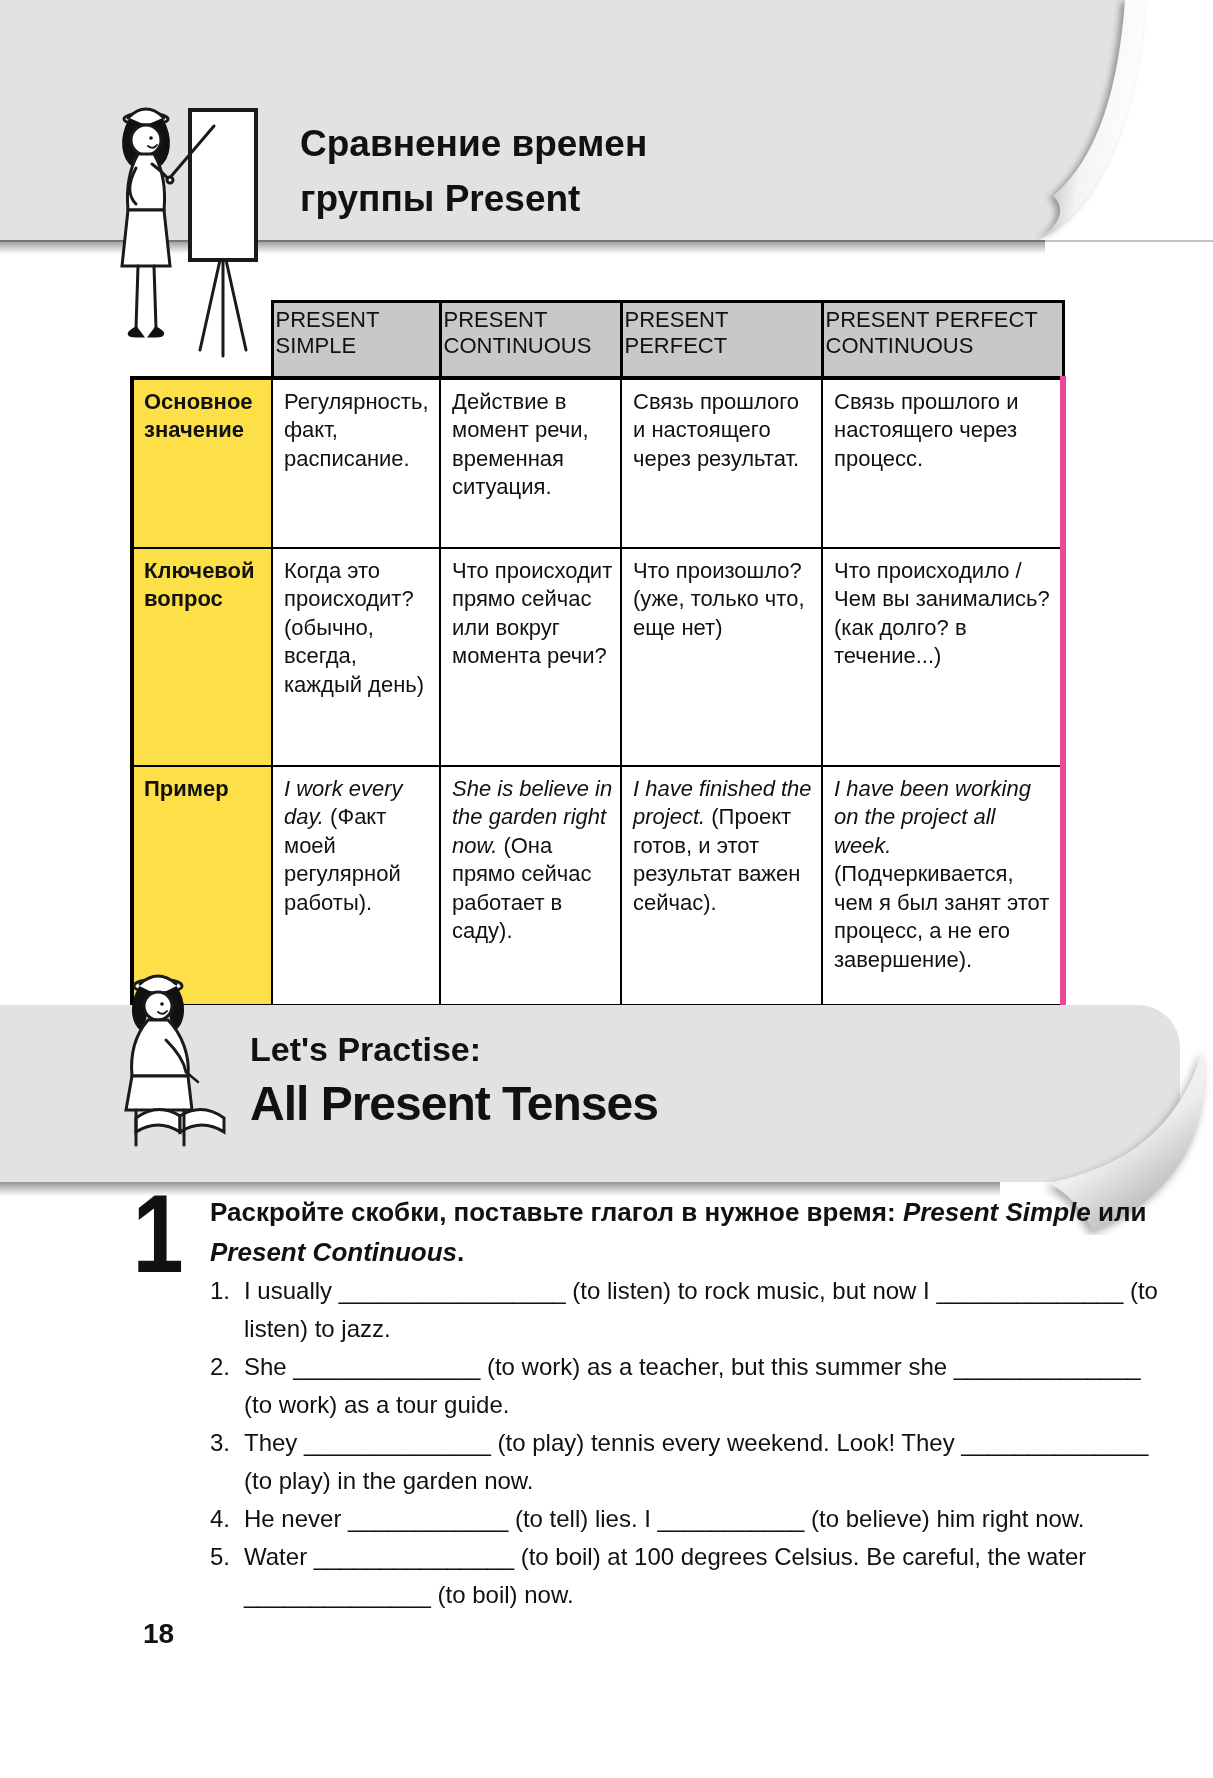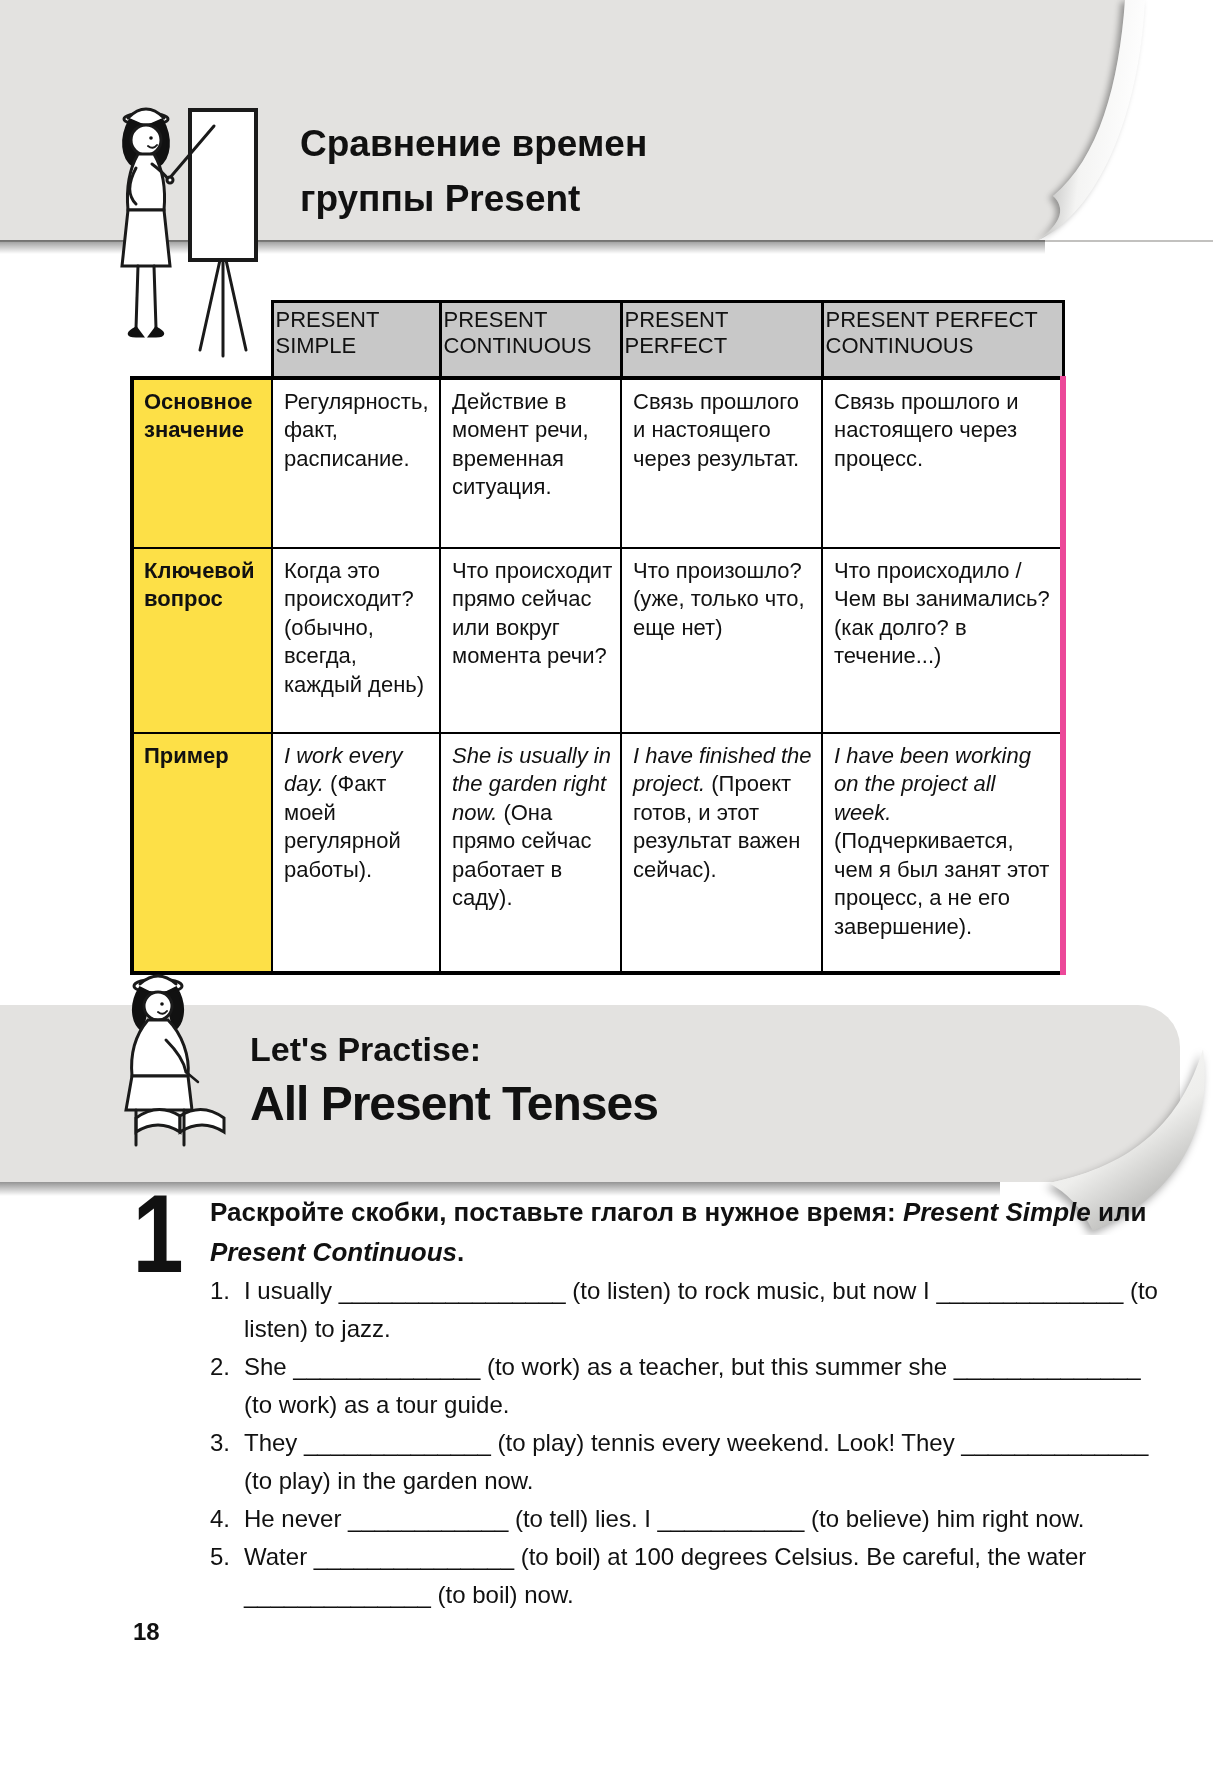--- a/index.html
+++ b/index.html
@@ -33,36 +33,36 @@
       font-weight:bold;text-align:center;vertical-align:middle;font-size:22px;line-height:1.2;padding:4px 2px;}
   tbody th.rl{background:#fde047;font-weight:bold;padding:8px 6px 6px 10px;}
   tbody th,tbody td{border:2.5px solid #000;}
   tbody td{background:#fff;padding:8px 6px 22px 11px;}
   tr.r1 th,tr.r1 td{border-top:4px solid #000;}
   tr.r3 th,tr.r3 td{border-bottom:4px solid #000;}
   tbody th.rl{border-left:4px solid #000;}
   tbody td.last{border-right:6px solid #ec4899;}
   thead tr{height:76px;}
   tr.r1{height:170px;}
-  tr.r2{height:185px;}
+  tr.r2{height:218px;}
   tr.r3{height:240px;}
   .en{font-style:italic;}
 
   
   .ex-number{position:absolute;left:118px;top:1178px;width:80px;text-align:center;
       font-size:112px;font-weight:bold;line-height:1.0;transform:scaleX(.82);}
   .ex-instruction{position:absolute;left:210px;top:1192px;width:950px;
       font-size:26px;font-weight:bold;line-height:40px;}
   .ex-instruction em{font-style:italic;}
   .ex-items{position:absolute;left:210px;top:1272px;width:952px;font-size:24px;line-height:38px;}
   .item{display:flex;}
   .item .num{width:34px;flex:0 0 34px;}
   .item .itext{flex:1;}
 
-  .page-number{position:absolute;left:133px;top:1618px;font-size:24px;font-weight:bold;}
+  .page-number{position:absolute;left:143px;top:1618px;font-size:28px;font-weight:bold;}
 
   
   .teacher1{position:absolute;left:108px;top:88px;}
   .teacher2{position:absolute;left:96px;top:960px;}
 </style>
 </head>
 <body>
 
 <div class="page">
 
@@ -139,21 +139,21 @@
       <tr class="r2">
         <th class="rl">Ключевой вопрос</th>
         <td>Когда это происходит? (обычно, всегда, каждый день)</td>
         <td>Что происходит прямо сейчас или вокруг момента речи?</td>
         <td>Что произошло? (уже, только что, еще нет)</td>
         <td class="last">Что происходило / Чем вы занимались? (как долго? в течение...)</td>
       </tr>
       <tr class="r3">
         <th class="rl">Пример</th>
         <td><span class="en">I work every day.</span> <span>(Факт моей регулярной работы).</span></td>
-        <td><span class="en">She is usually in the garden right now.</span> <span>(Она прямо сейчас работает в саду).</span></td>
+        <td><span class="en">She is believe in the garden right now.</span> <span>(Она прямо сейчас работает в саду).</span></td>
         <td><span class="en">I have finished the project.</span> <span>(Проект готов, и этот результат важен сейчас).</span></td>
         <td class="last"><span class="en">I have been working on the project all week.</span> <span>(Подчеркивается, чем я был занят этот процесс, а не его завершение).</span></td>
       </tr>
     </tbody>
   </table>
 
   <div class="band band2"></div>
   <svg class="curl curl2" width="228" height="230" viewBox="0 0 228 230">
     <defs>
       <linearGradient id="cg2" x1="0" y1="0" x2="0.6" y2="1">

